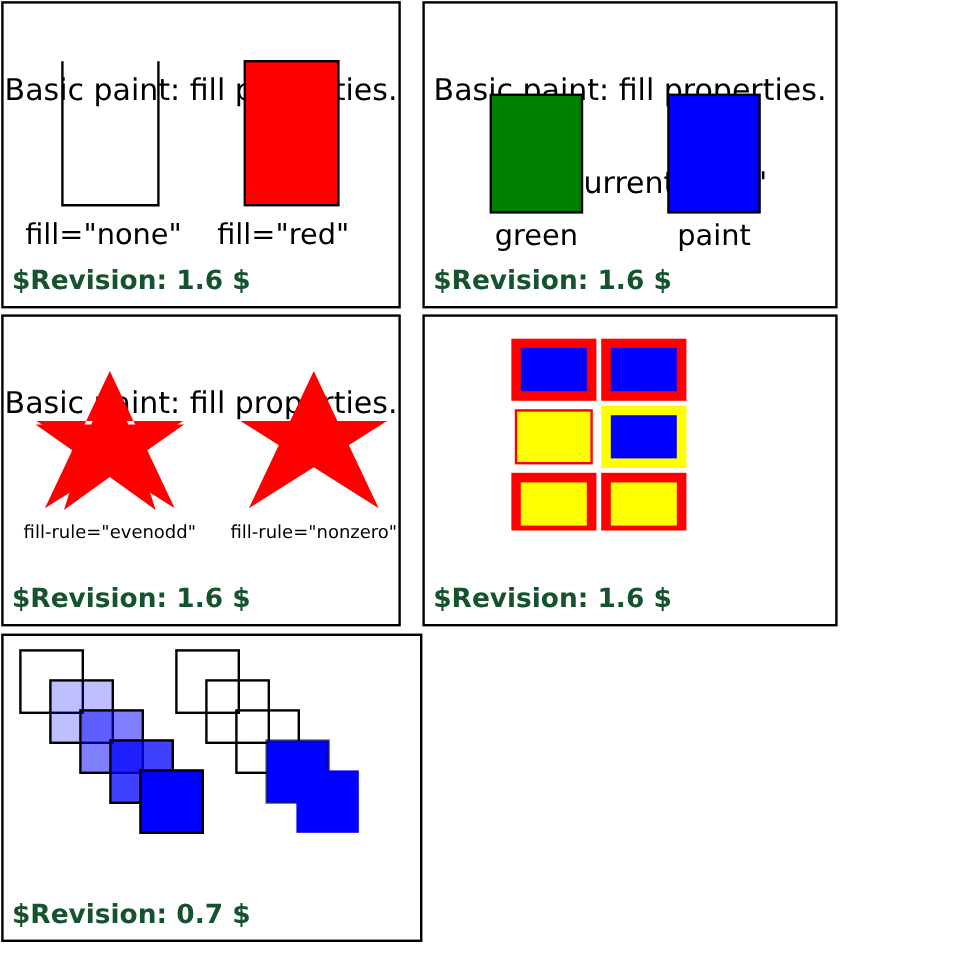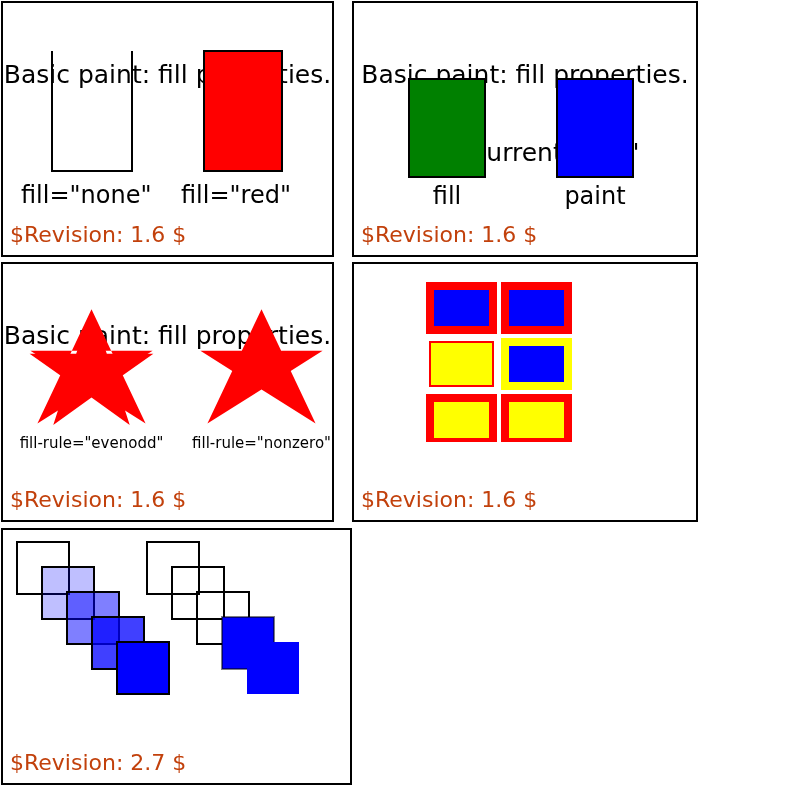--- a/index.html
+++ b/index.html
@@ -36,22 +36,23 @@
     white-space: pre;
     margin: 0;
   }
   .title-line { display: block; }
 
   .revision {
     position: absolute;
     left: 7px;
     bottom: 8px;
     font-size: 22px;
-    color: #c2410c;
+    color: #14532d;
     white-space: pre;
+    font-weight: bold;
   }
   .shape-cell {
     position: absolute;
     text-align: center;
   }
   .cell-label {
     font-size: 24px;
     color: #000000;
     white-space: pre;
     line-height: 1;
@@ -101,21 +102,21 @@
 <div class="panel" id="panel-current-color">
   <div class="panel-title" style="margin-top:6px;">
     <span class="title-line">Basic paint: fill properties.</span>
     <span class="title-line">fill="currentColor"</span>
   </div>
 
   <div class="shape-cell" style="left:28px; top:72px; width:130px;">
     <svg width="130" height="106" viewBox="0 0 130 106">
       <rect x="27" y="4" width="76" height="98" fill="#008000" stroke="#000000" stroke-width="2"></rect>
     </svg>
-    <div class="cell-label" style="margin-top:3px;">fill</div>
+    <div class="cell-label" style="margin-top:3px;">green</div>
   </div>
 
   <div class="shape-cell" style="left:176px; top:72px; width:130px;">
     <svg width="130" height="106" viewBox="0 0 130 106">
       <rect x="27" y="4" width="76" height="98" fill="#0000ff" stroke="#000000" stroke-width="2"></rect>
     </svg>
     <div class="cell-label" style="margin-top:3px;">paint</div>
   </div>
 
   <div class="revision">$Revision: 1.6 $</div>
@@ -177,14 +178,14 @@
       <g>
         <rect x="138" y="6" width="52" height="52" fill="#0000ff" fill-opacity="0" stroke="#000000" stroke-width="2" stroke-opacity="1"></rect>
         <rect x="163" y="31" width="52" height="52" fill="#0000ff" fill-opacity="0" stroke="#000000" stroke-width="2" stroke-opacity="1"></rect>
         <rect x="188" y="56" width="52" height="52" fill="#0000ff" fill-opacity="0" stroke="#000000" stroke-width="2" stroke-opacity="1"></rect>
         <rect x="213" y="81" width="52" height="52" fill="#0000ff" fill-opacity="1" stroke="#000000" stroke-width="2" stroke-opacity="0.5"></rect>
         <rect x="238" y="106" width="52" height="52" fill="#0000ff" fill-opacity="1" stroke="#000000" stroke-width="2" stroke-opacity="0"></rect>
       </g>
     </svg>
   </div>
 
-  <div class="revision">$Revision: 2.7 $</div>
+  <div class="revision">$Revision: 0.7 $</div>
 </div>
 
 </body></html>

